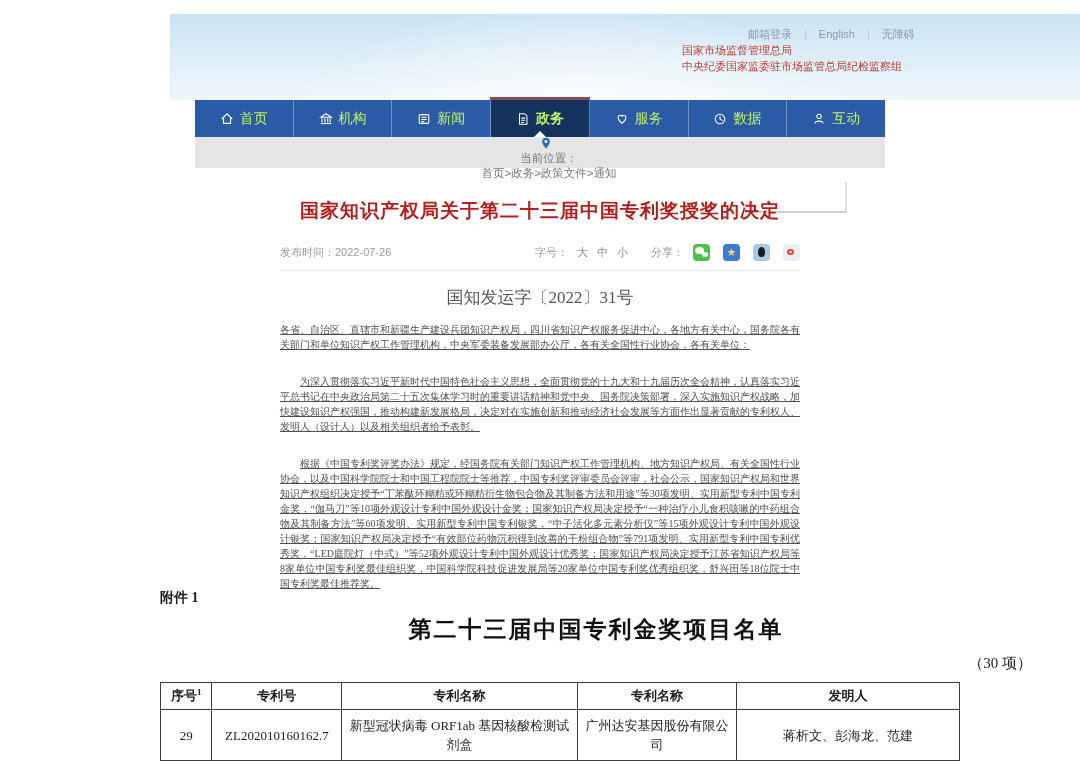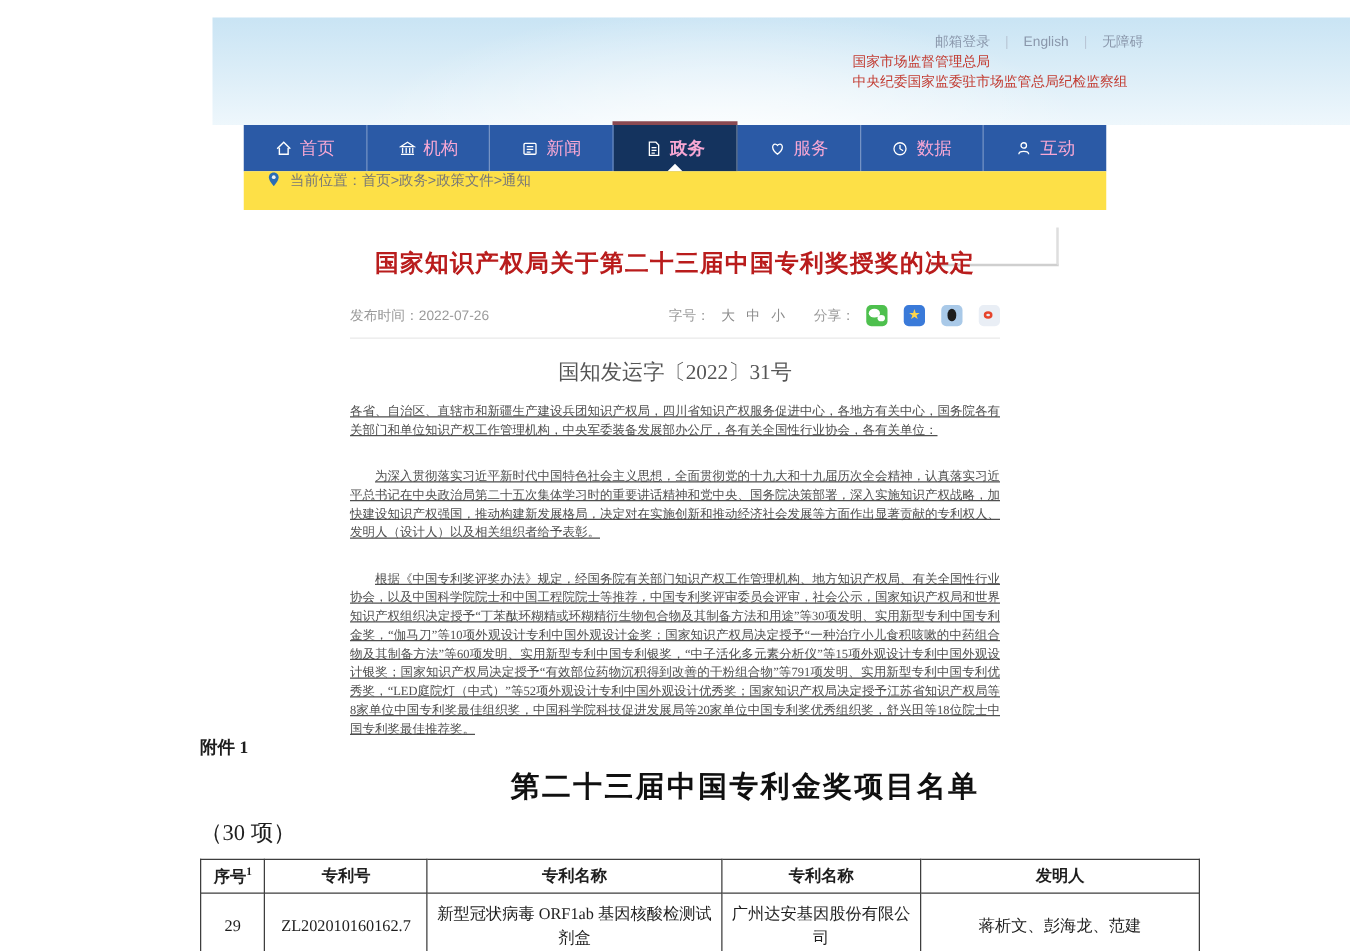--- a/index.html
+++ b/index.html
@@ -21,38 +21,38 @@
   .logo-sub{font-size:9px;color:#1a4f9c;margin-top:4px;letter-spacing:.2px;}
   .banner-right{position:absolute;left:512px;top:13px;font-size:11px;line-height:15px;white-space:nowrap;}
   .top-links{color:#8a97ab;padding-left:66px;}
   .top-links .tlink{cursor:pointer;}
   .top-links .sep{color:#b9c6d6;margin:0 12px;}
   .org-link{color:#c23a30;margin-top:1px;cursor:pointer;}
   
   .nav{position:absolute;left:195px;top:100px;width:690px;height:37px;display:flex;background:#2b5aa6;}
   .nav-item{
     flex:1;display:flex;align-items:center;justify-content:center;gap:6px;
-    color:#f9a8d4;font-size:14px;cursor:pointer;position:relative;
+    color:#bef264;font-size:14px;cursor:pointer;position:relative;
   }
   .nav-item:not(:last-child){border-right:1px solid rgba(255,255,255,.35);}
   .nav-item.active{background:#14335e;font-weight:bold;}
   .nav-item.active::before{
     content:"";position:absolute;top:-3px;left:-1px;right:-1px;height:3px;background:#8a4a52;
   }
   .nav-item.active::after{
     content:"";position:absolute;bottom:0;left:50%;margin-left:-6px;width:0;height:0;
     border-left:6px solid transparent;border-right:6px solid transparent;border-bottom:6px solid #fff;
   }
   .nicon{display:inline-flex;width:14px;height:14px;}
   .nicon svg{width:14px;height:14px;}
   
   .breadcrumb{
-    position:absolute;left:195px;top:137px;width:690px;height:31px;background:#fde047;
-    display:flex;padding-left:18px;box-sizing:border-box;
-    font-size:11.5px;color:#777;
+    position:absolute;left:195px;top:137px;width:690px;height:31px;background:#e5e5e5;
+    display:flex;align-items:center;padding-left:18px;box-sizing:border-box;
+    font-size:11.5px;color:#777;flex-direction:column;
   }
   .pin{display:inline-flex;width:12px;height:14px;margin-right:7px;}
   .bc-path{color:#777;}
   
   .article{position:absolute;left:195px;top:168px;width:690px;}
   .article-title{
     text-align:center;margin-top:30px;font-size:19px;font-weight:600;color:#b91c1c;letter-spacing:1px;
   }
   .scan-artifact{
     position:absolute;left:745px;top:182px;width:100px;height:29px;
@@ -85,21 +85,21 @@
   }
   .paragraphs p{margin:0 0 22px 0;}
   .paragraphs p.indent{text-indent:2em;}
   
   .attachment{
     position:absolute;left:160px;top:589px;width:872px;
     font-family:"Liberation Serif","DejaVu Serif",serif;color:#1e1e1e;
   }
   .attach-label{font-size:14px;font-weight:bold;}
   .attach-title{text-align:center;font-size:23px;font-weight:bold;margin-top:7px;letter-spacing:2px;color:#101010;}
-  .attach-count{text-align:left;font-size:18px;margin-top:9px;}
+  .attach-count{text-align:right;font-size:15px;margin-top:9px;}
   .award-table{width:800px;margin-top:9px;border-collapse:collapse;font-size:13px;}
   .award-table th,.award-table td{border:1px solid #3e3e3e;text-align:center;padding:2px 4px;font-weight:normal;}
   .award-table th{height:22px;font-weight:bold;}
   .award-table td{height:46px;line-height:19px;}
   .award-table sup{font-size:9px;}
 </style>
 </head>
 <body>
 
 <div class="banner">

